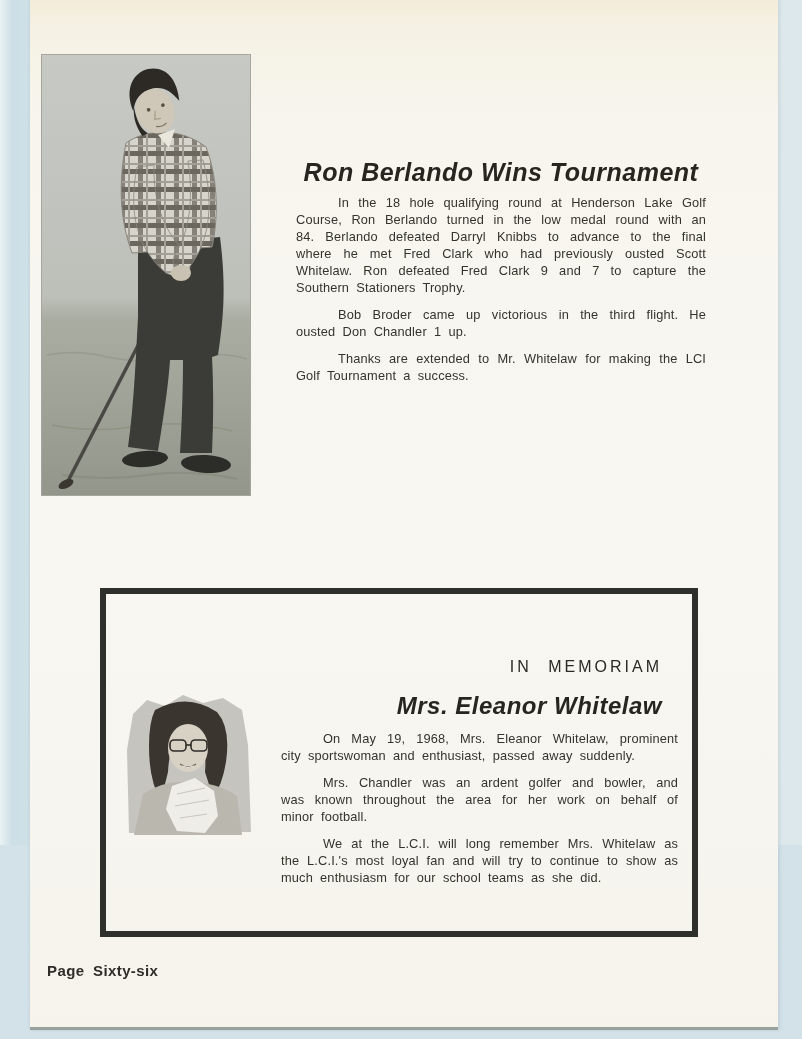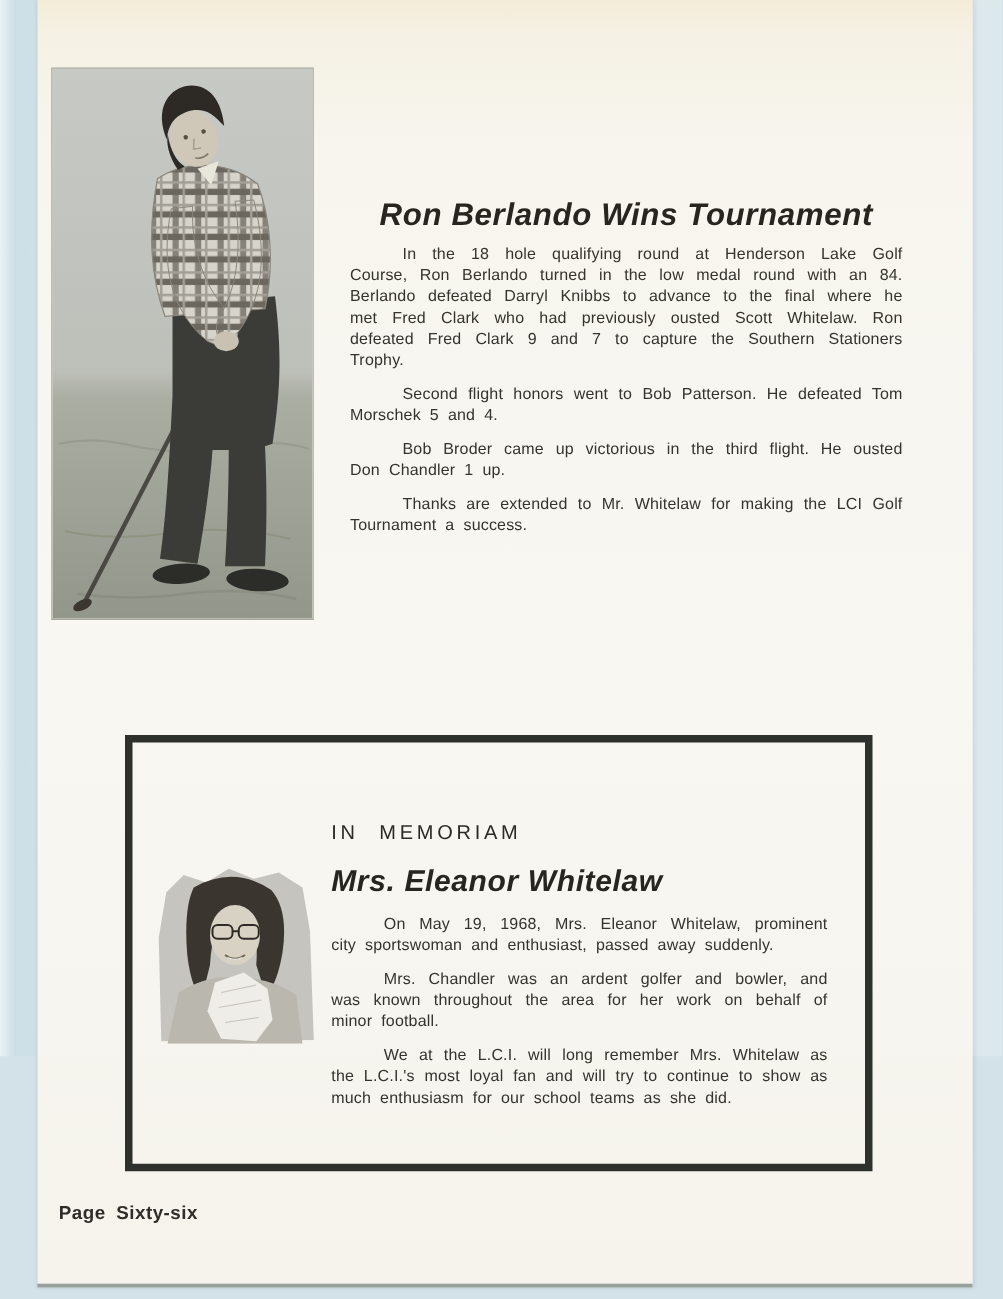--- a/index.html
+++ b/index.html
@@ -28,43 +28,43 @@
   .photo-golfer svg{display:block;}
 
   
   .article{position:absolute;left:250px;top:158px;width:442px;color:#33322d;}
   .article .headline{
     margin:0 0 7px;text-align:center;
     font-size:25px;font-style:italic;font-weight:bold;letter-spacing:.5px;
     color:#26251f;
   }
   .bodytext{
-    margin:0 0 10px;
+    margin:0 16px 10px;
     font-size:12.8px;line-height:17px;
     text-align:justify;text-indent:42px;
     word-spacing:3.5px;letter-spacing:.15px;
     color:#34332d;
   }
 
   
   .memoriam{
     position:absolute;left:70px;top:588px;
     width:586px;height:337px;
     border:6px solid #2e302b;
   }
   .mem-photo{position:absolute;left:19px;top:96px;width:130px;height:145px;}
   .mem-photo svg{display:block;}
   .mem-content{position:absolute;left:159px;top:64px;width:397px;color:#2f2e29;}
   .mem-heading{
-    margin:0 0 16px;text-align:left;
+    margin:0 0 16px;text-align:right;
     font-size:16px;font-weight:normal;letter-spacing:3px;word-spacing:9px;
     color:#2b2a26;
   }
   .mem-name{
-    margin:0 0 10px;text-align:left;
+    margin:0 0 10px;text-align:right;
     font-size:24px;font-style:italic;font-weight:bold;letter-spacing:.5px;
     color:#26251f;
   }
   .mem-content .bodytext{width:397px;}
 
   .footer{
     position:absolute;left:17px;top:962px;
     font-size:15px;font-weight:bold;letter-spacing:.4px;word-spacing:4px;
     color:#2e2d29;
   }
@@ -121,21 +121,20 @@
           <circle cx="121" cy="53" r="1.8" fill="#55503f"></circle>
           <path d="M112,56 L109,64 L115,65" stroke="#a59d8a" stroke-width="1.2" fill="none"></path>
           <path d="M108,71 Q113,74 119,71" stroke="#7a7462" stroke-width="1.2" fill="none"></path>
         </g>
       </svg>
     </div>
 
     <div class="article">
       <h1 class="headline">Ron Berlando Wins Tournament</h1>
       <p class="bodytext">In the 18 hole qualifying round at Henderson Lake Golf Course, Ron Berlando turned in the low medal round with an 84.  Berlando defeated Darryl Knibbs to advance to the final where he met Fred Clark who had previously ousted Scott Whitelaw.  Ron defeated Fred Clark 9 and 7 to capture the Southern Stationers Trophy.</p>
-      <p class="bodytext">Second flight honors went to Bob Patterson.  He defeated Tom Morschek 5 and 4.</p>
       <p class="bodytext">Bob Broder came up victorious in the third flight.  He ousted Don Chandler 1 up.</p>
       <p class="bodytext">Thanks are extended to Mr. Whitelaw for making the LCI Golf Tournament a success.</p>
     </div>
 
     <div class="memoriam">
 
       <div class="mem-photo">
         <svg width="130" height="145" viewBox="0 0 130 145" xmlns="http://www.w3.org/2000/svg">
 
           <path d="M8,24 L22,10 L40,16 L58,5 L78,13 L98,8 L117,20 L123,55 L126,142 L4,143 L2,60 Z" fill="#c6c4bf"></path>

